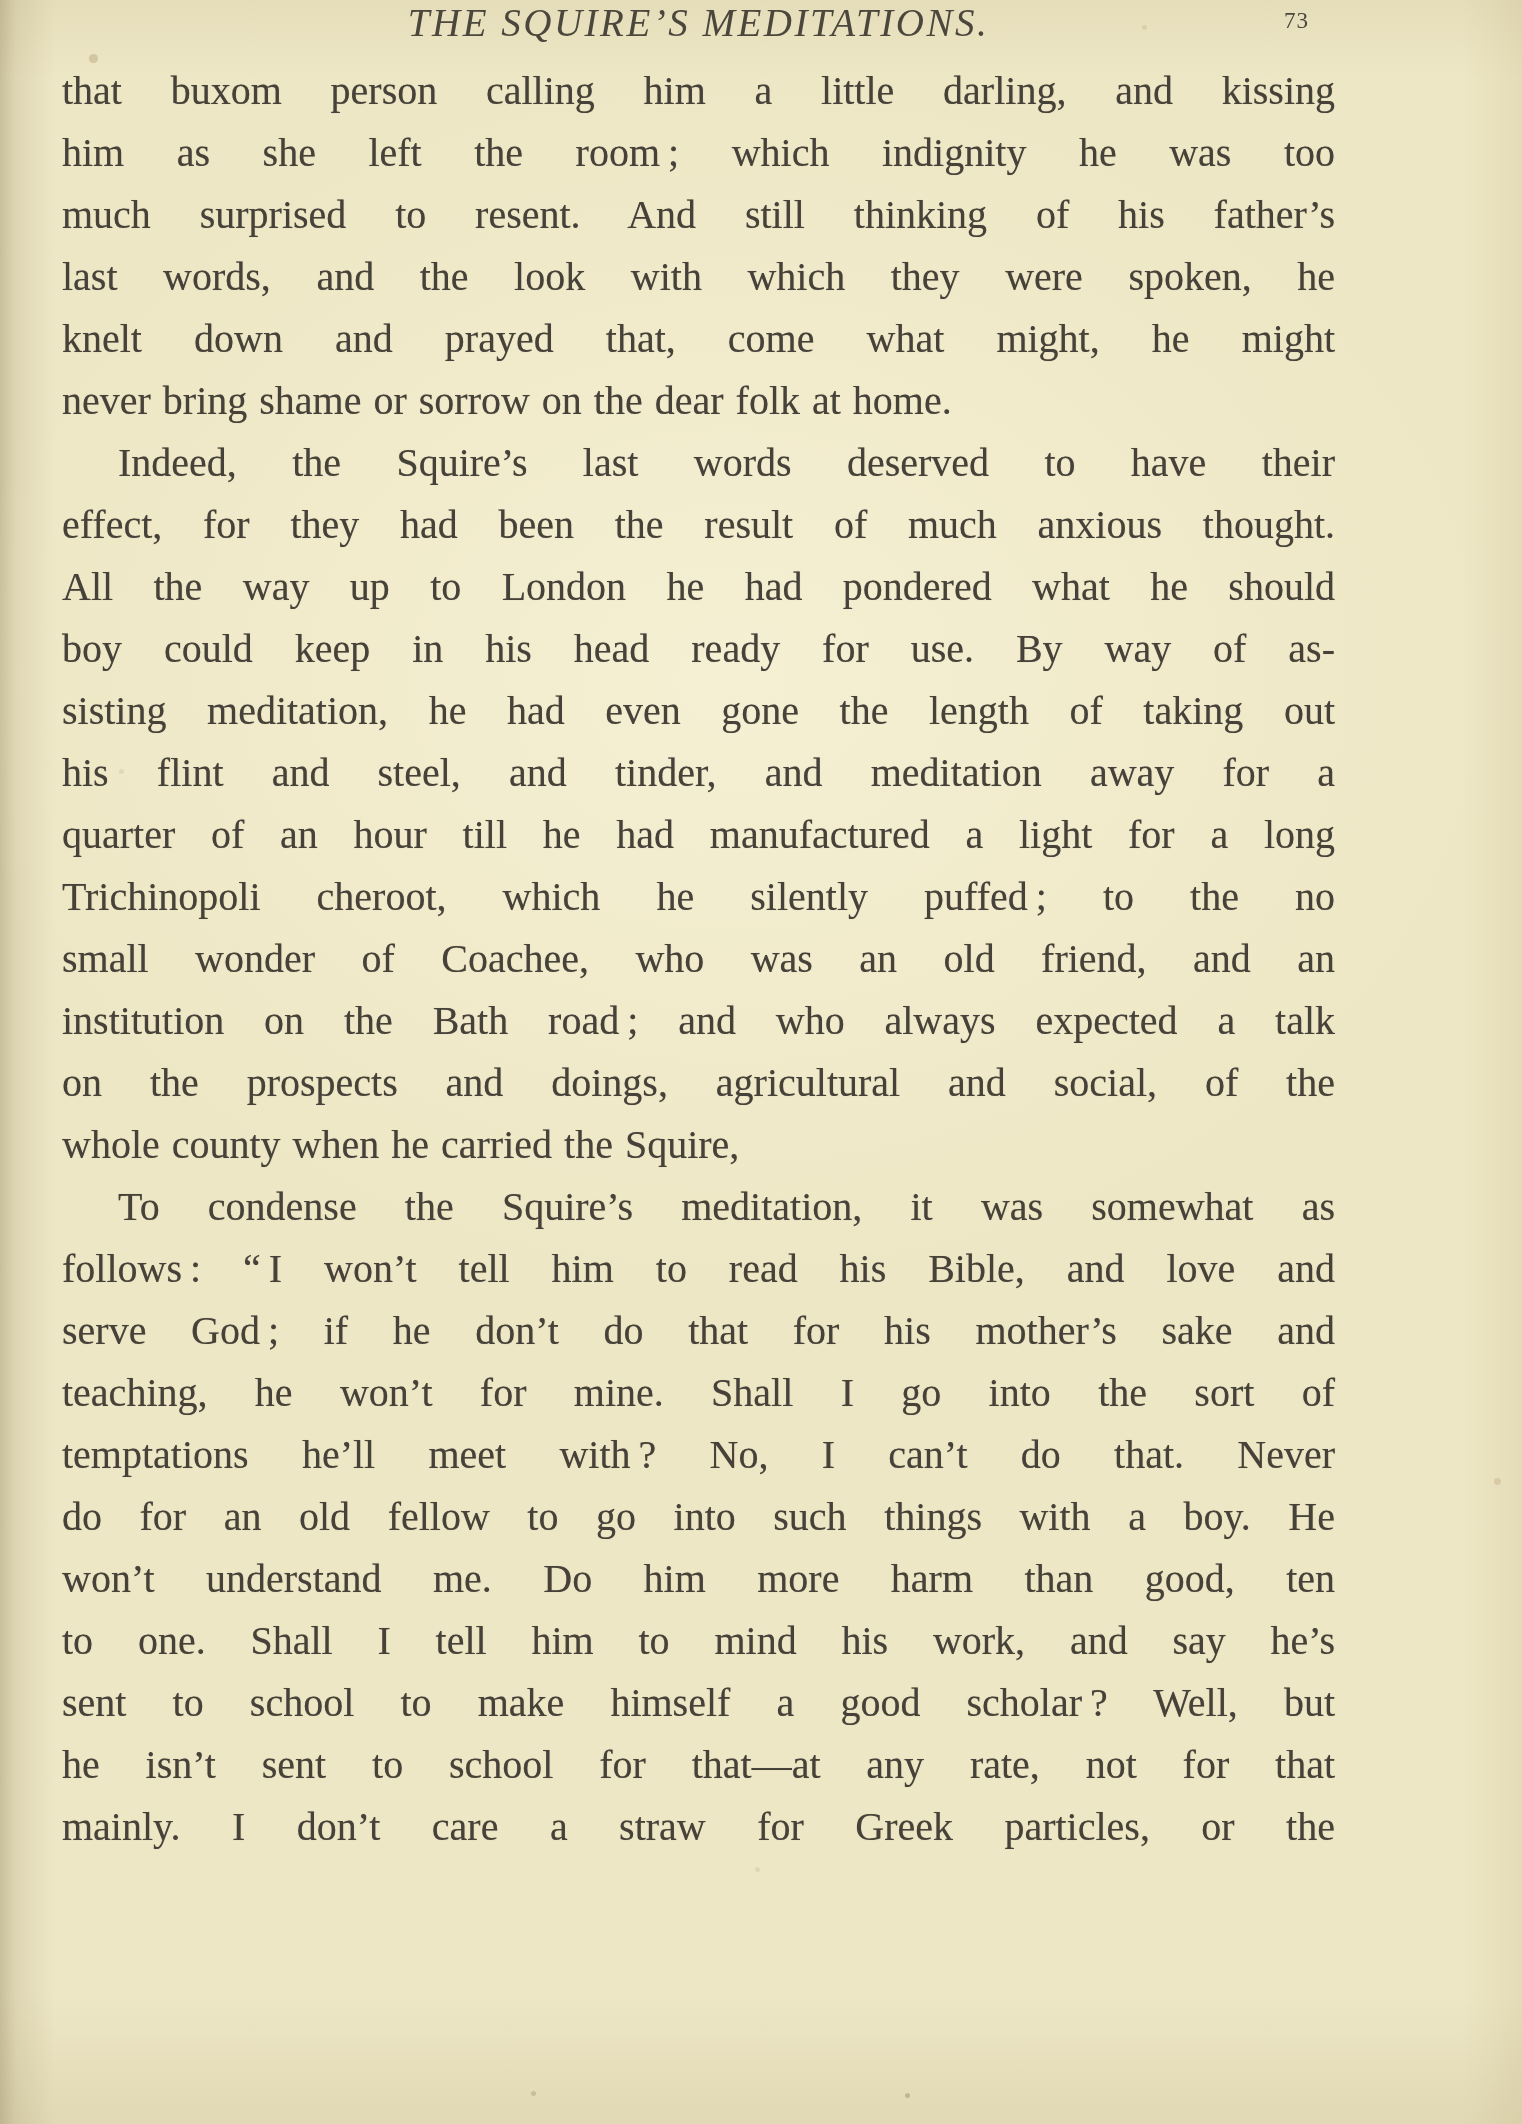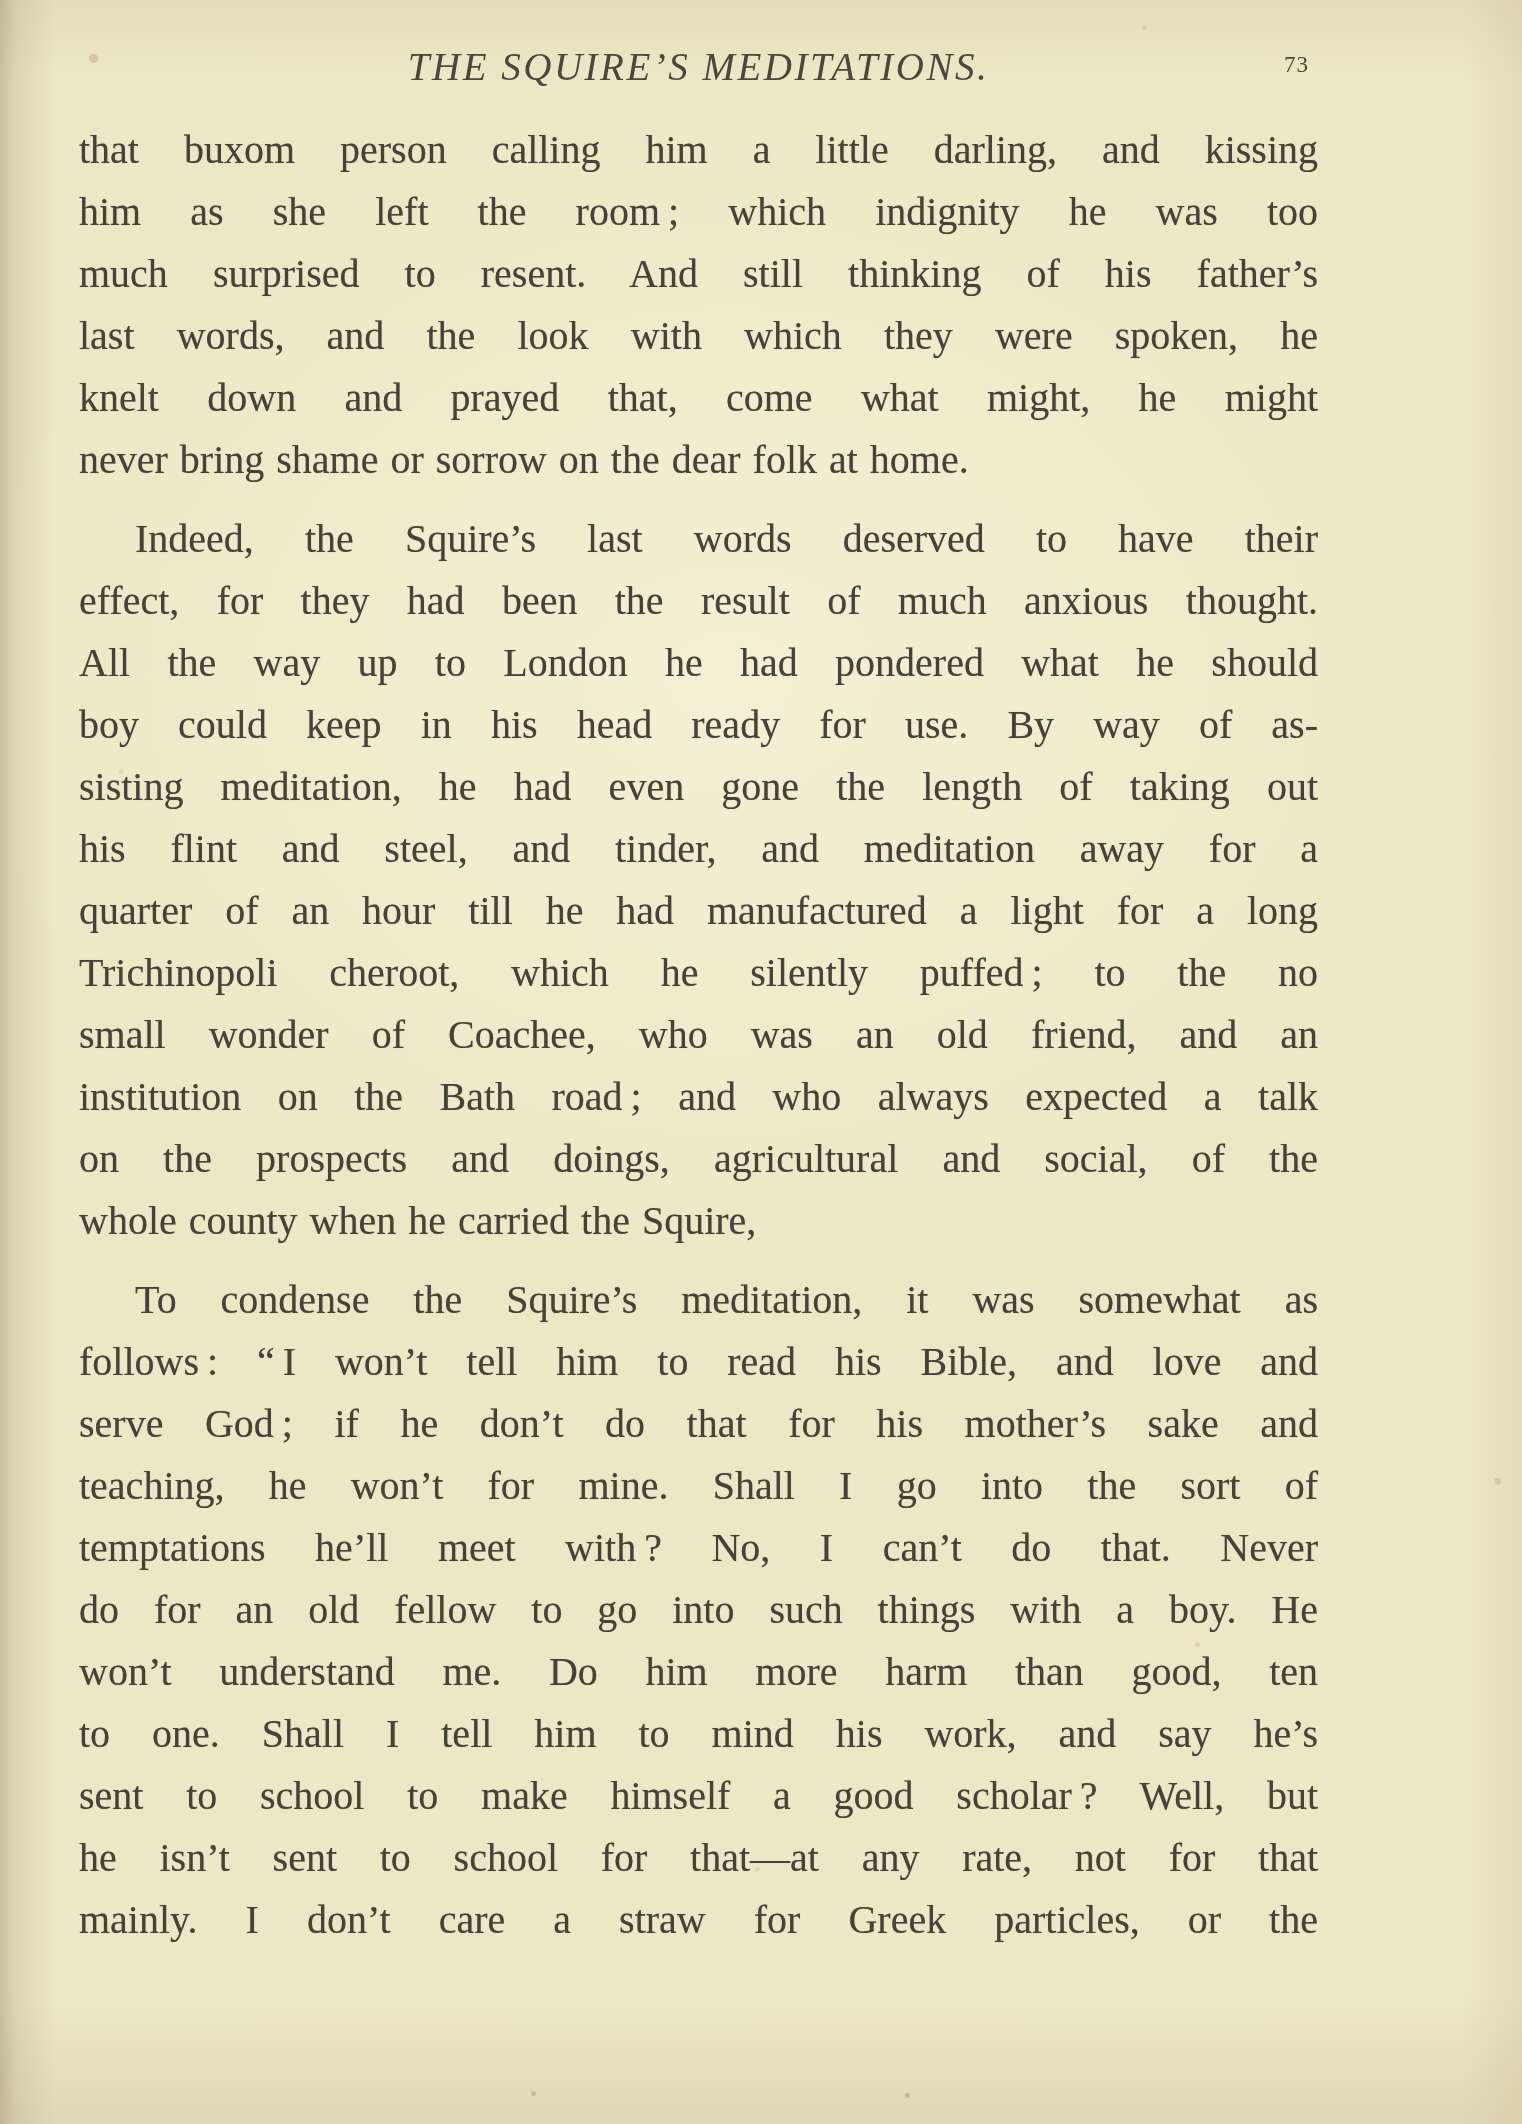--- a/index.html
+++ b/index.html
@@ -36,21 +36,20 @@
 
   .content {
     position: absolute;
     left: 62px;
     top: 0;
     width: 1273px;
   }
 
   .running-head {
     position: relative;
-    margin-top: 44px;
     height: 58px;
     text-align: center;
   }
   .head-title {
     font-style: italic;
     font-size: 39px;
     letter-spacing: 2.5px;
     color: #4c473c;
   }
   .page-num {
@@ -58,21 +57,21 @@
     right: 26px;
     top: 8px;
     font-style: normal;
     font-size: 23px;
     letter-spacing: 1px;
     color: #4c473c;
   }
 
   .text-block { margin-top: 2px; }
 
-  .paragraph { margin: 17px; }
+  .paragraph { margin: 0; }
 
   .line {
     height: 62px;
     line-height: 62px;
     font-size: 40px;
     color: #46423a;
     word-spacing: 2px;
     text-align: justify;
     text-align-last: justify;
     text-shadow: 0 0 0.7px rgba(70,64,52,0.45);

